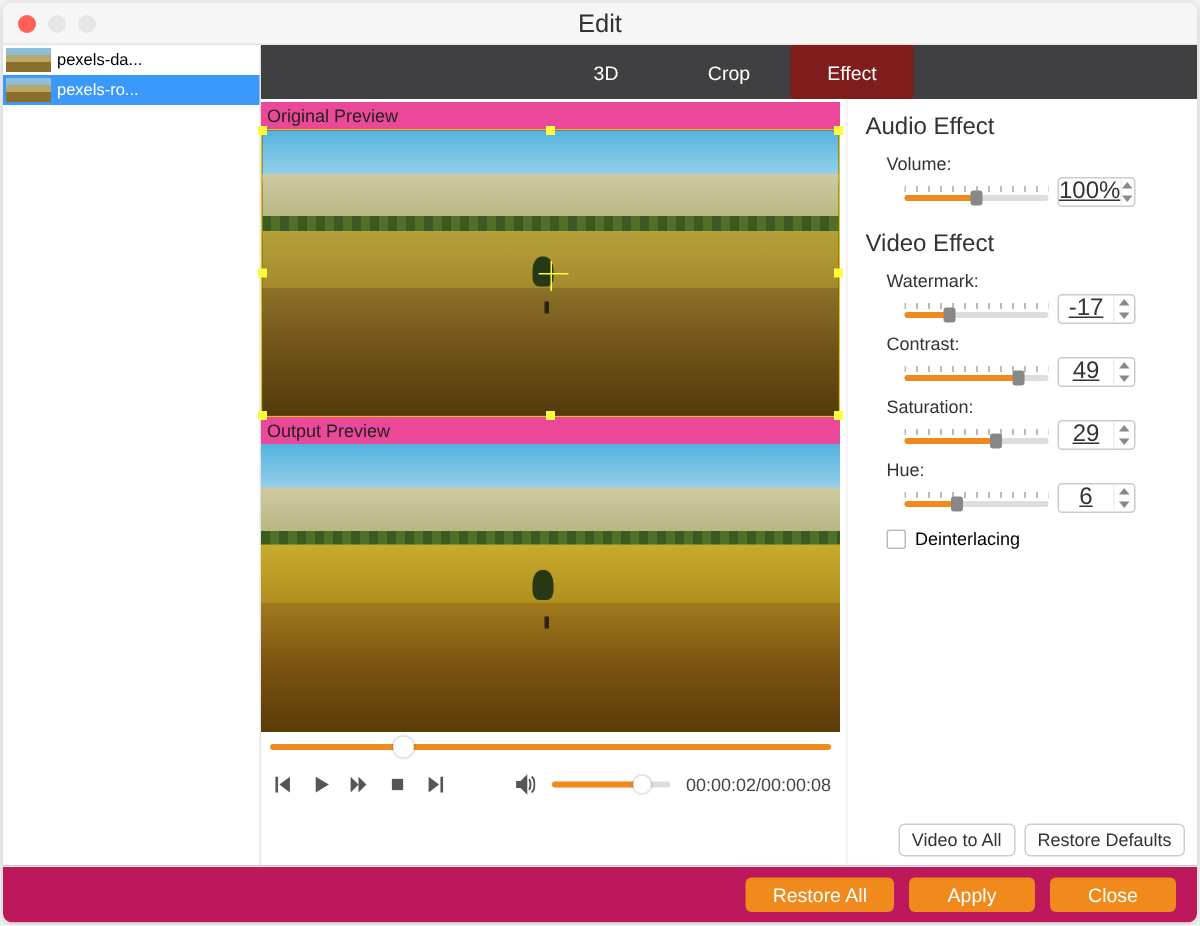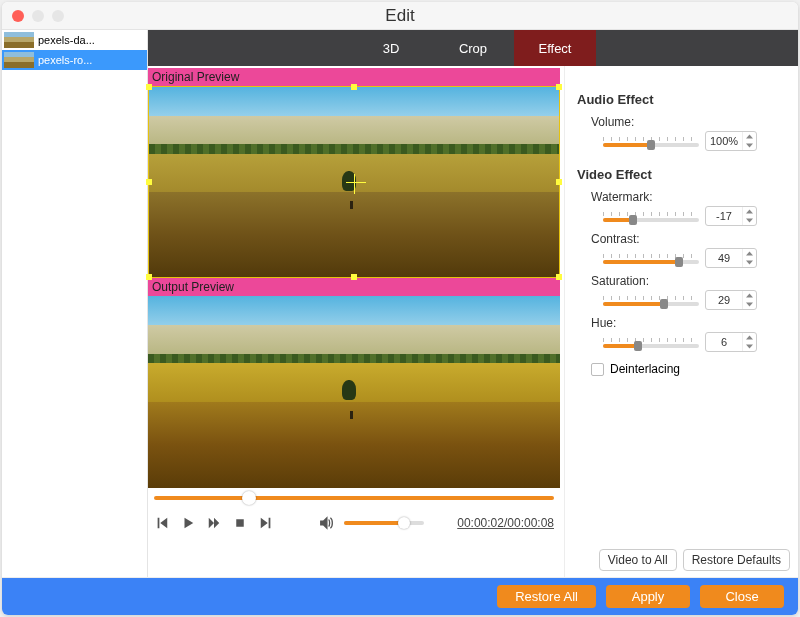--- a/index.html
+++ b/index.html
@@ -47,21 +47,21 @@
     text-align: center;
     font-size: 17px;
     color: #333;
   }
   .content {
     flex: 1;
     display: flex;
     min-height: 0;
   }
   .sidebar {
-    width: 146px;
+    width: 172px;
     border-right: 1px solid #e4e4e4;
     background: #fff;
   }
   .file-item {
     display: flex;
     align-items: center;
     height: 20px;
     gap: 4px;
     padding: 0 2px;
     font-size: 11px;
@@ -157,42 +157,41 @@
   .progress-thumb {
     position: absolute; left: 22%; top: -5px;
     width: 14px; height: 14px; border-radius: 50%; background: #fff; box-shadow:0 0 2px rgba(0,0,0,0.4);
   }
   .controls-row {
     height: 30px;
     display: flex; align-items: center;
     padding: 0 6px;
     gap: 10px;
     color: #555;
-    text-decoration: underline;
   }
   .media-btn {
     width: 16px; height: 16px; display:flex; align-items:center; justify-content:center;
     cursor: pointer;
   }
   .svg-icon { width: 14px; height: 14px; fill: #555;}
   .svg-icon.small { width:12px; height:12px; }
   .time-label { margin-left: auto; font-size: 12px; color:#444;}
 
   .vol-track { width: 80px; height:4px; background:#ddd; position:relative; border-radius:2px;}
   .vol-fill { position:absolute; left:0; top:0; bottom:0; width:70%; background:#f08a1d; border-radius:2px;}
   .vol-thumb { position:absolute; left:68%; top:-4px; width:12px; height:12px; border-radius:50%; background:#fff; box-shadow:0 0 2px rgba(0,0,0,0.4);}
 
   .panel-col {
     width: 234px;
     border-left: 1px solid #ededed;
     padding: 10px 12px;
     display: flex; flex-direction: column;
     position: relative;
   }
-  .section-title { font-size:13px; color:#333; margin: 16px 0 8px; font-weight: bold;}
+  .section-title { font-size:16px; color:#333; margin: 0 0 8px;}
   .param-row { margin-bottom: 6px; }
   .param-label { font-size:12px; color:#333; margin-left: 14px; margin-bottom:2px;}
   .param-ctrl { display:flex; align-items:center; gap:6px; margin-left: 26px;}
   .mini-slider {
     width: 96px; height: 14px; position:relative;
   }
   .mini-track {
     position:absolute; left:0; right:0; top:9px; height:4px; background:#ddd; border-radius:2px;
   }
   .mini-fill {
@@ -202,39 +201,39 @@
     position:absolute; left:0; right:0; top:3px; height:4px;
     background: repeating-linear-gradient(90deg, #bbb 0 1px, transparent 1px 8px);
   }
   .mini-thumb {
     position:absolute; top:6px; width:8px; height:10px; background:#888; border-radius:2px;
   }
   .val-box {
     width: 52px; height:20px; border:1px solid #ccc; border-radius:3px;
     display:flex; align-items:center; background:#fff;
   }
-  .val-text { flex:1; text-align:center; font-size:11px; color:#333;}
+  .val-text { flex:1; text-align:center; font-size:16px; color:#333;text-decoration:underline;}
   .stepper { width:14px; display:flex; flex-direction:column; border-left:1px solid #eee;}
   .step-btn { height:9px; display:flex; align-items:center; justify-content:center; cursor:pointer;}
   .step-btn svg { width:7px; height:5px; fill:#888;}
   .checkbox-row { display:flex; align-items:center; gap:6px; margin-left:14px; margin-top:4px;}
   .checkbox { width:13px; height:13px; border:1px solid #bbb; border-radius:2px; background:#fff; cursor:pointer;}
   .panel-bottom {
     position:absolute; bottom:6px; left:8px; right:8px;
     display:flex; gap:6px; justify-content:flex-end;
   }
   .btn-gray {
     border:1px solid #ccc; background:#fff; border-radius:4px;
     padding: 3px 8px; font-size:12px; cursor:pointer; color:#333;
   }
   .footer {
     height: 38px; border-top:1px solid #ededed;
     display:flex; align-items:center; justify-content:flex-end;
     gap:10px; padding: 0 14px;
-    background:#3b82f6;
+    background:#be185d;
   }
   .btn-orange {
     background:#f08a1d; color:#fff; border:none; border-radius:4px;
     padding: 4px 18px; font-size:13px; cursor:pointer; min-width:84px;
   }
 </style>
 </head>
 <body>
 
 <div class="window">

